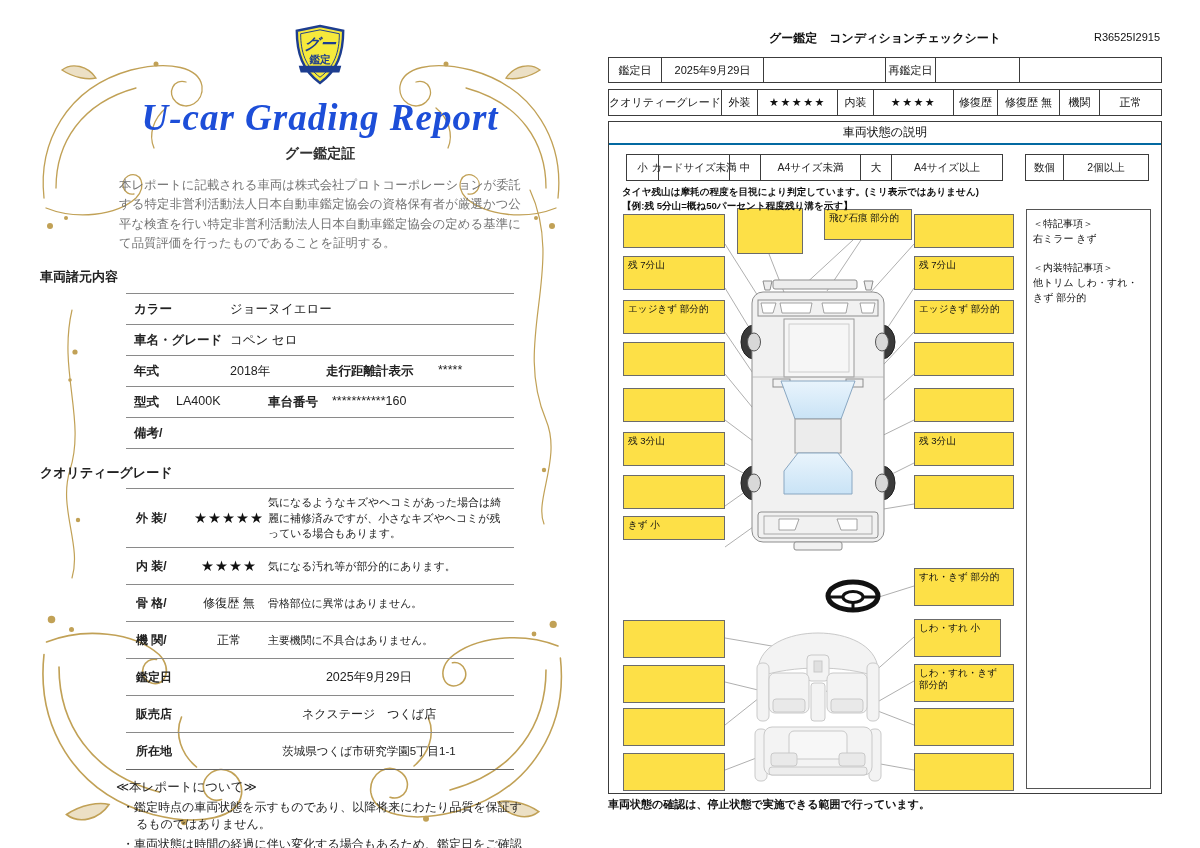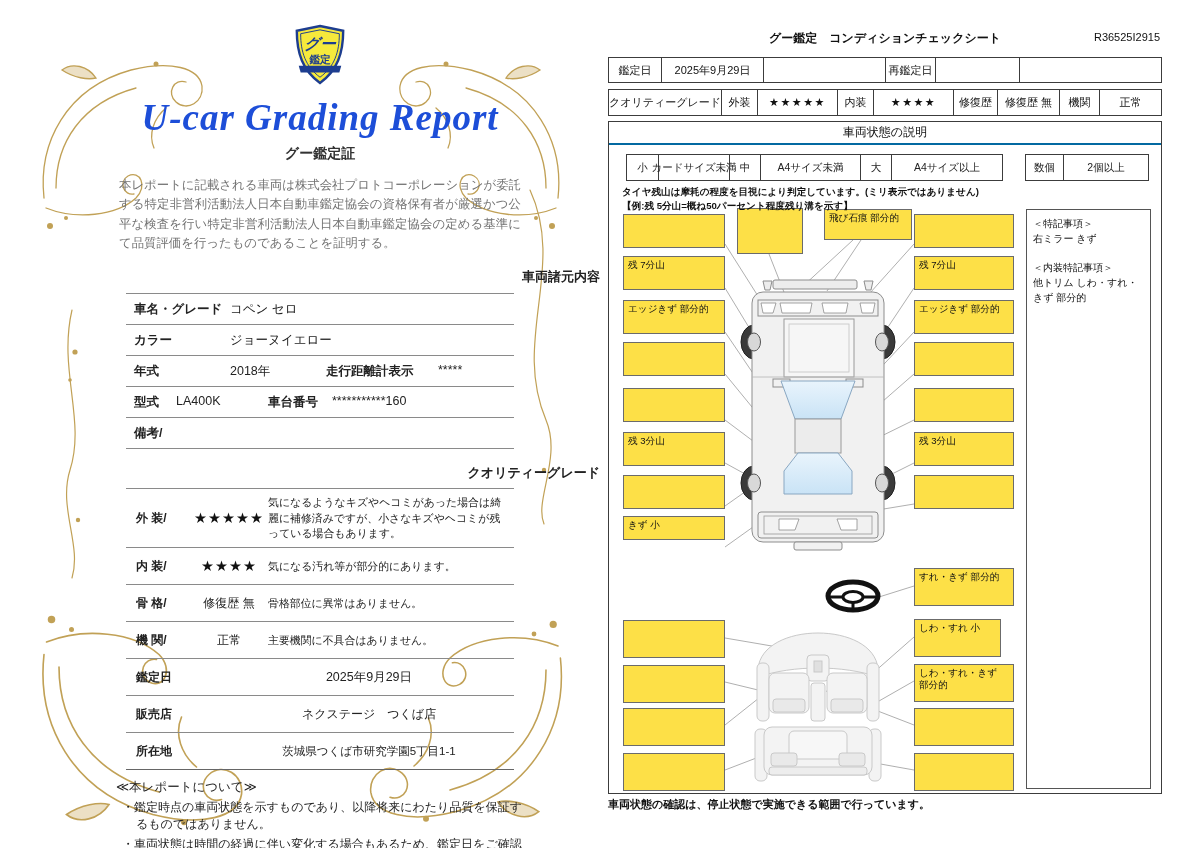--- a/index.html
+++ b/index.html
@@ -6,21 +6,21 @@
   .canvas{position:relative;width:1200px;height:848px;background:#fff;overflow:hidden;
           font-family:"Liberation Sans","DejaVu Sans",sans-serif;color:#222;}
   
   .left-page{position:absolute;left:40px;top:24px;width:560px;z-index:2;}
   .deco{position:absolute;left:0;top:0;z-index:1;pointer-events:none;}
   .badge-wrap{text-align:center;}
   .lp-title{text-align:center;font-family:"Liberation Serif","DejaVu Serif",serif;
             font-style:italic;font-weight:bold;font-size:37px;color:#1d4ed8;margin-top:6px;letter-spacing:1px;}
   .lp-sub{text-align:center;font-size:14px;font-weight:bold;color:#333;margin-top:6px;}
   .lp-intro{width:402px;margin:13px auto 0;font-size:12.4px;line-height:1.56;text-align:justify;color:#737373;}
-  .lp-sec{ text-align:right;font-size:13px;font-weight:bold;margin-top:15px;color:#222;}
+  .lp-sec{ text-align:left;font-size:13px;font-weight:bold;margin-top:15px;color:#222;}
   .lp-table{width:388px;margin:7px auto 0;}
   .lp-row{display:flex;align-items:flex-start;border-top:1px solid #8a8a8a;padding:7px 4px 6px 8px;font-size:12.5px;}
   .lp-row:last-child{border-bottom:1px solid #8a8a8a;}
   .lp-lab{font-weight:bold;color:#222;}
   .g-table{width:388px;margin:6px auto 0;}
   .g-row{display:flex;align-items:center;border-top:1px solid #8a8a8a;padding:6px 4px 6px 10px;font-size:12px;min-height:24px;}
   .g-row:last-child{border-bottom:1.5px solid #666;}
   .g-lab{width:54px;font-weight:bold;flex:none;}
   .g-val{width:78px;flex:none;text-align:center;}
   .g-stars{font-size:14.5px;letter-spacing:1px;color:#111;}
@@ -105,26 +105,26 @@
       </svg>
     </div>
 
     <div class="lp-title">U-car Grading Report</div>
     <div class="lp-sub">グー鑑定証</div>
     <div class="lp-intro">本レポートに記載される車両は株式会社プロトコーポレーションが委託する特定非営利活動法人日本自動車鑑定協会の資格保有者が厳選かつ公平な検査を行い特定非営利活動法人日本自動車鑑定協会の定める基準にて品質評価を行ったものであることを証明する。</div>
 
     <div class="lp-sec">車両諸元内容</div>
     <div class="lp-table">
       <div class="lp-row">
+        <span class="lp-lab" style="width:96px;">カラー</span>
+        <span>ジョーヌイエロー</span>
+      </div>
+      <div class="lp-row">
         <span class="lp-lab" style="width:96px;">車名・グレード</span>
         <span>コペン セロ</span>
-      </div>
-      <div class="lp-row">
-        <span class="lp-lab" style="width:96px;">カラー</span>
-        <span>ジョーヌイエロー</span>
       </div>
       <div class="lp-row">
         <span class="lp-lab" style="width:96px;">年式</span>
         <span style="width:96px;">2018年</span>
         <span class="lp-lab" style="width:112px;">走行距離計表示</span>
         <span>*****</span>
       </div>
       <div class="lp-row">
         <span class="lp-lab" style="width:42px;">型式</span>
         <span style="width:92px;">LA400K</span>

